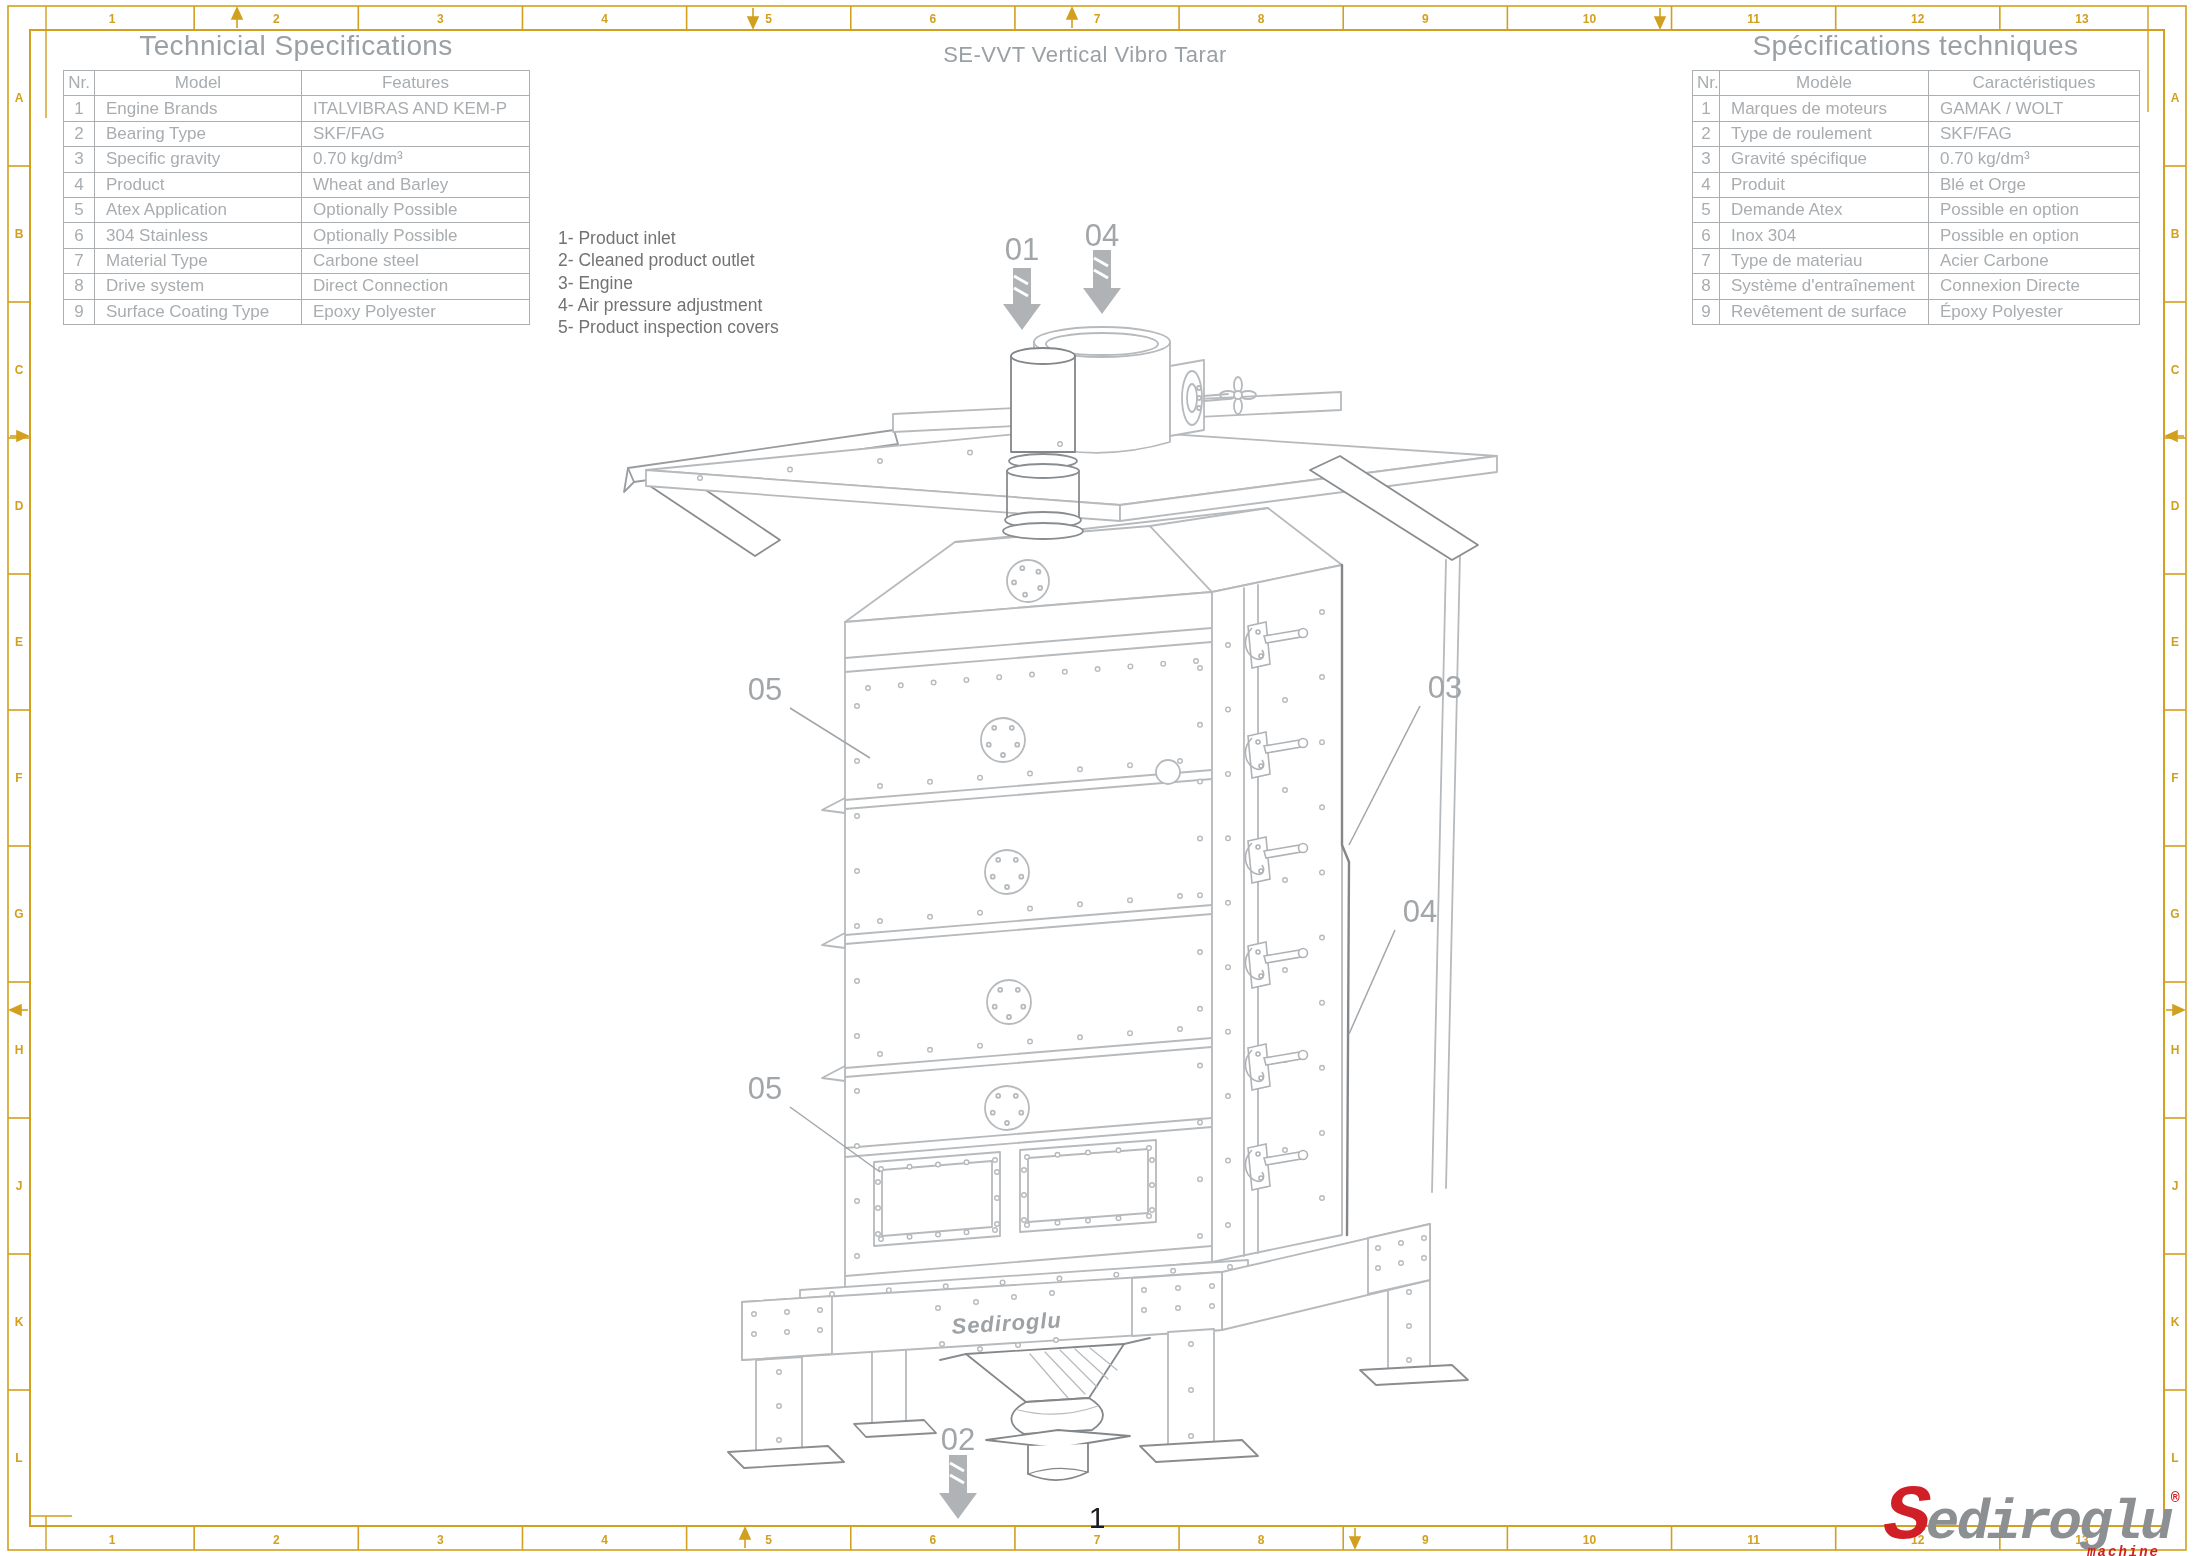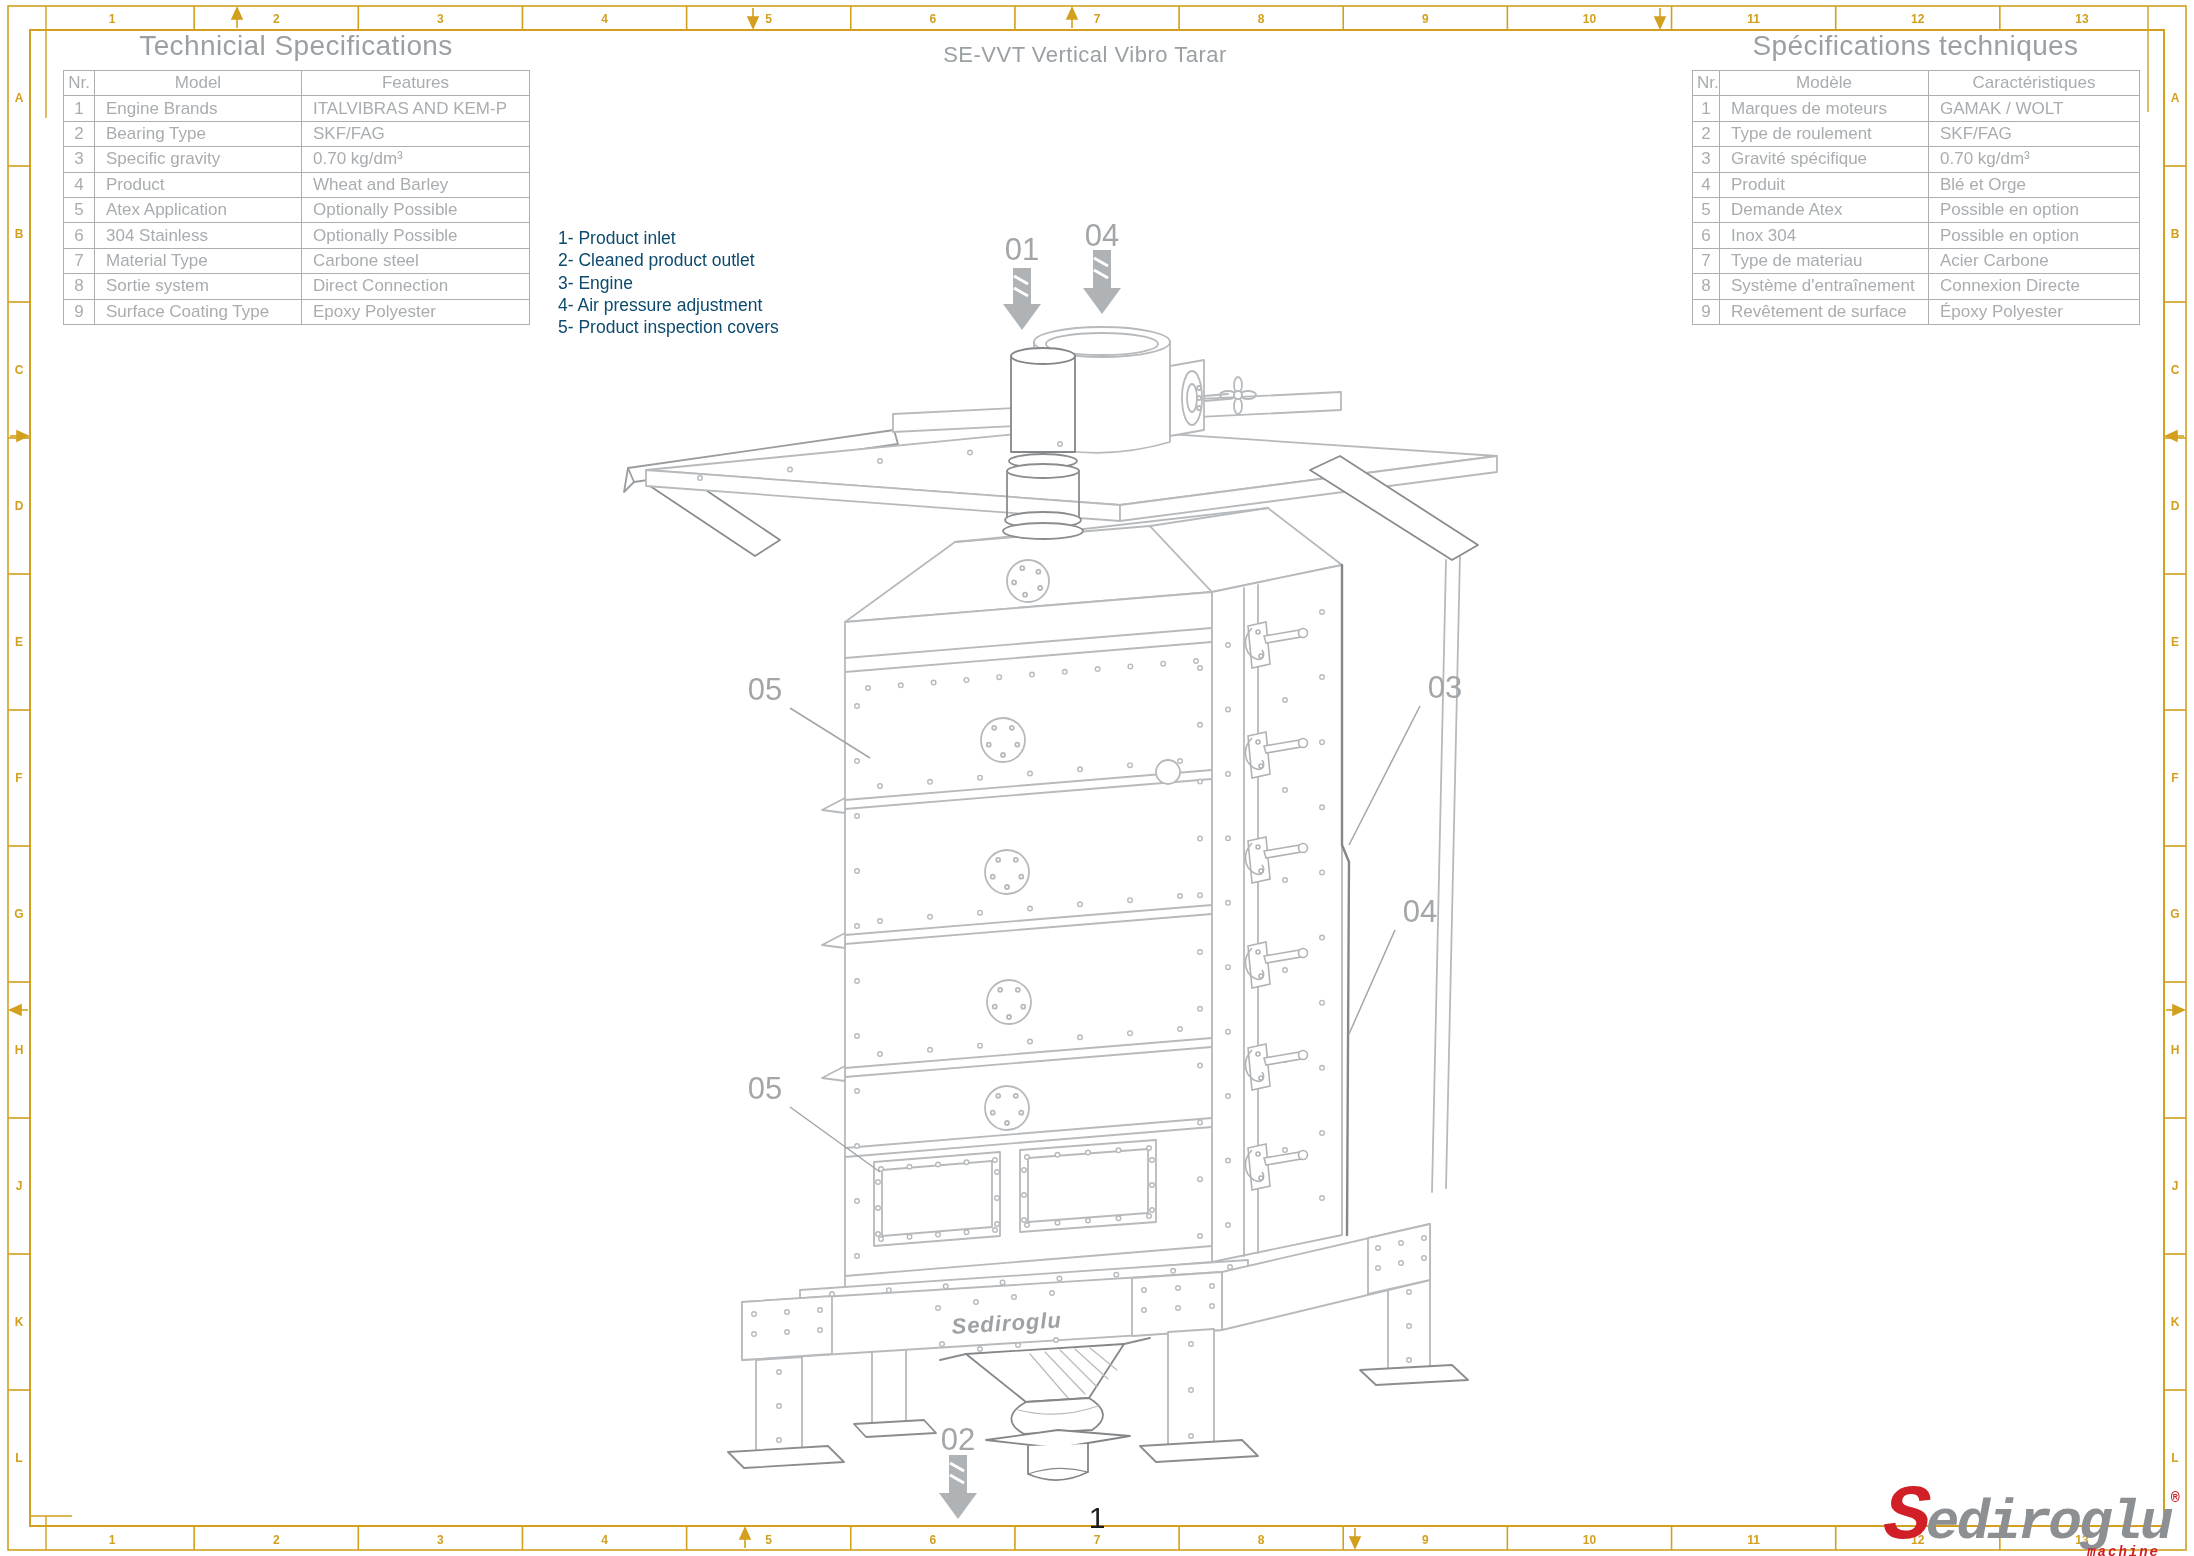--- a/index.html
+++ b/index.html
@@ -13,21 +13,21 @@
   .spec table{border-collapse:collapse;table-layout:fixed;width:100%;}
   .spec td,.spec th{border:1px solid #abafb2;font-size:17px;color:#a9adb0;height:24.4px;
       font-weight:400;white-space:nowrap;overflow:hidden;padding:0 4px;}
   .spec th{text-align:center;}
   .spec td.c-num{text-align:center;padding:0;}
   .spec td.c-txt{padding-left:11px;}
 
   .sheet-title{position:absolute;left:720px;top:42px;width:730px;text-align:center;
       font-size:22px;color:#9aa0a3;letter-spacing:.5px;}
 
-  .legend{position:absolute;font-size:17.5px;color:#0c4a6e;line-height:22.3px;white-space:nowrap;}
+  .legend{position:absolute;font-size:17.5px;color:#737373;line-height:22.3px;white-space:nowrap;}
 
   
   .logo{position:absolute;left:1884px;top:1478px;width:290px;line-height:1;white-space:nowrap;font-family:Liberation Mono, monospace;}
   .logo-s{font-style:italic;font-weight:bold;font-size:78px;color:#d01f27;letter-spacing:-5px;}
   .logo-rest{font-style:italic;font-weight:bold;font-size:56px;color:#8d9093;letter-spacing:-3px;}
   .logo-r{color:#d01f27;font-size:15px;font-weight:bold;vertical-align:36px;letter-spacing:0;}
   .logo-sub{color:#d01f27;font-size:14px;font-weight:bold;font-style:italic;letter-spacing:2px;
       text-align:right;margin-top:-11px;padding-right:14px;}
 </style>
 </head>
@@ -600,21 +600,21 @@
             <td class="c-txt">304 Stainless</td>
             <td class="c-txt">Optionally Possible</td>
           </tr>
           <tr>
             <td class="c-num">7</td>
             <td class="c-txt">Material Type</td>
             <td class="c-txt">Carbone steel</td>
           </tr>
           <tr>
             <td class="c-num">8</td>
-            <td class="c-txt">Sortie system</td>
+            <td class="c-txt">Drive system</td>
             <td class="c-txt">Direct Connection</td>
           </tr>
           <tr>
             <td class="c-num">9</td>
             <td class="c-txt">Surface Coating Type</td>
             <td class="c-txt">Epoxy Polyester</td>
           </tr>
         </tbody>
     </table>
   </div>

